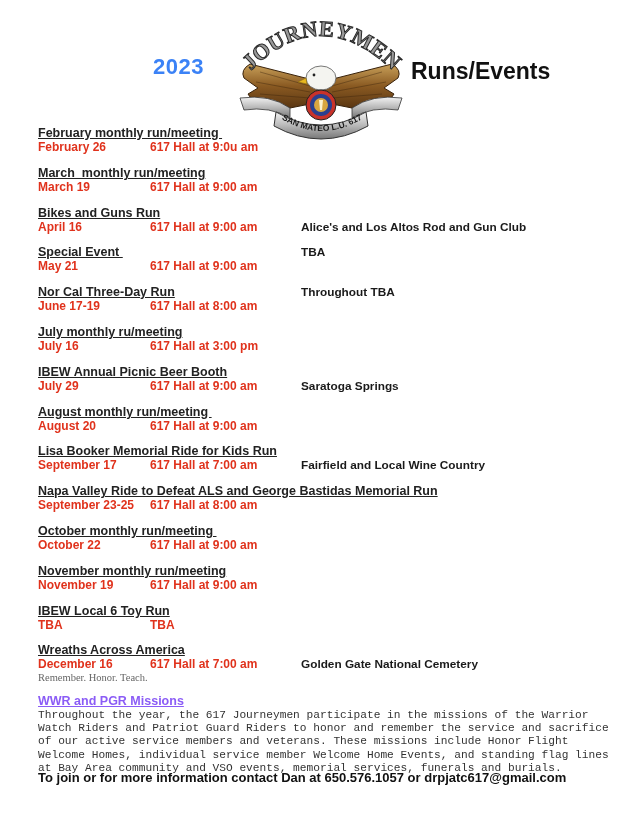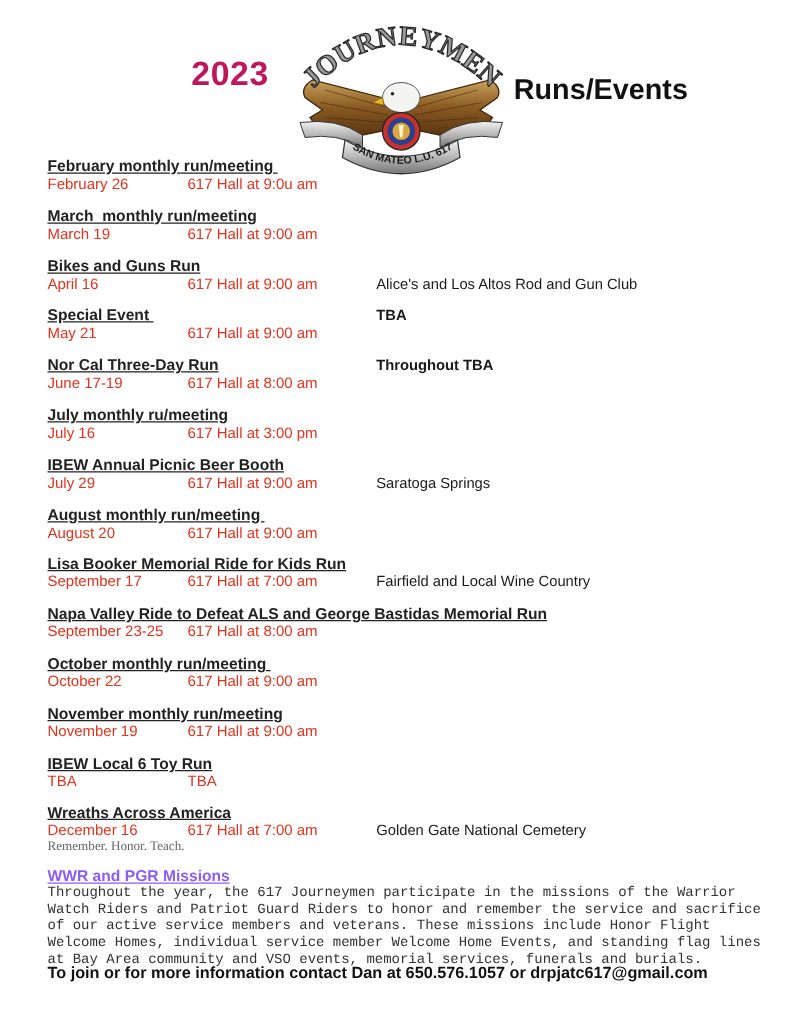--- a/index.html
+++ b/index.html
@@ -1,27 +1,27 @@
 <!DOCTYPE html>
 <html><head>
 <meta charset="utf-8">
 <style>
   * { box-sizing: border-box; margin: 0; padding: 0; }
   html, body { width: 640px; height: 828px; background: #ffffff; overflow: hidden; }
   body { font-family: "Liberation Sans", "DejaVu Sans", sans-serif; color: #111; position: relative; }
 
   .header { position: absolute; left: 0; top: 0; width: 640px; height: 140px; }
-  .year { position: absolute; left: 153px; top: 44px; font-size: 27px; font-weight: bold; color: #be185d; letter-spacing: 0.5px; }
+  .year { position: absolute; left: 153px; top: 54px; font-size: 22px; font-weight: bold; color: #3b82f6; letter-spacing: 0.5px; }
   .title-right { position: absolute; left: 411px; top: 58px; font-size: 23px; font-weight: bold; color: #111; }
   .logo { position: absolute; left: 230px; top: 12px; width: 182px; height: 130px; }
 
   .events { position: absolute; left: 38px; top: 126px; width: 590px; }
   .event { position: relative; height: 39.8px; }
   .ev-title { font-size: 12.5px; font-weight: bold; text-decoration: underline; color: #222; line-height: 14px; white-space: pre; }
-  .ev-row { position: relative; height: 14px; font-size: 12px; font-weight: normal; line-height: 14px; }
+  .ev-row { position: relative; height: 14px; font-size: 12px; font-weight: bold; line-height: 14px; }
   .ev-date { position: absolute; left: 0; color: #e0321c; }
   .ev-time { position: absolute; left: 112px; color: #e0321c; }
   .ev-loc { position: absolute; left: 263px; color: #1a1a1a; font-size: 11.8px; }
   .ev-loc-top { position: absolute; left: 263px; top: 0; color: #1a1a1a; font-size: 11.8px; font-weight: bold; line-height: 14px; }
   .ev-note { font-family: "Liberation Serif", "DejaVu Serif", serif; font-size: 10.5px; color: #666; line-height: 13px; }
 
   .missions { position: absolute; left: 38px; top: 694px; width: 580px; }
   .missions-title { font-size: 12.5px; font-weight: bold; text-decoration: underline; color: #8b5cf6; line-height: 14px; }
   .missions-body { font-family: Liberation Mono, monospace; font-size: 11.2px; color: #333; line-height: 13.2px; margin-top: 1px; }
 

